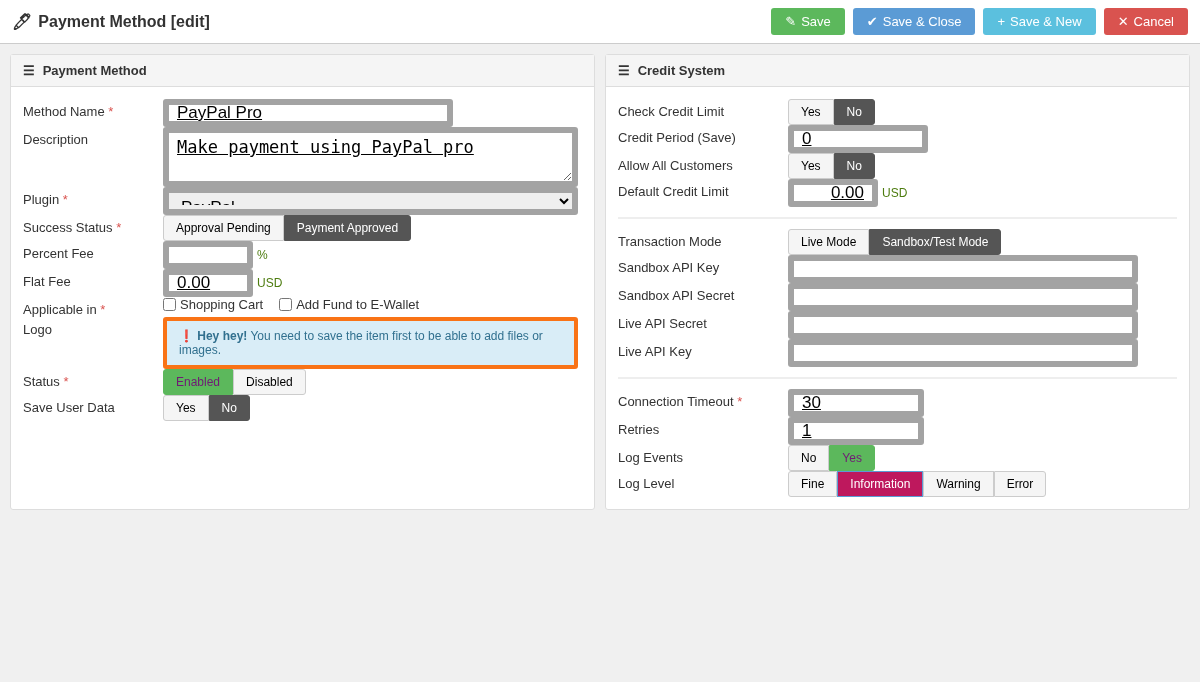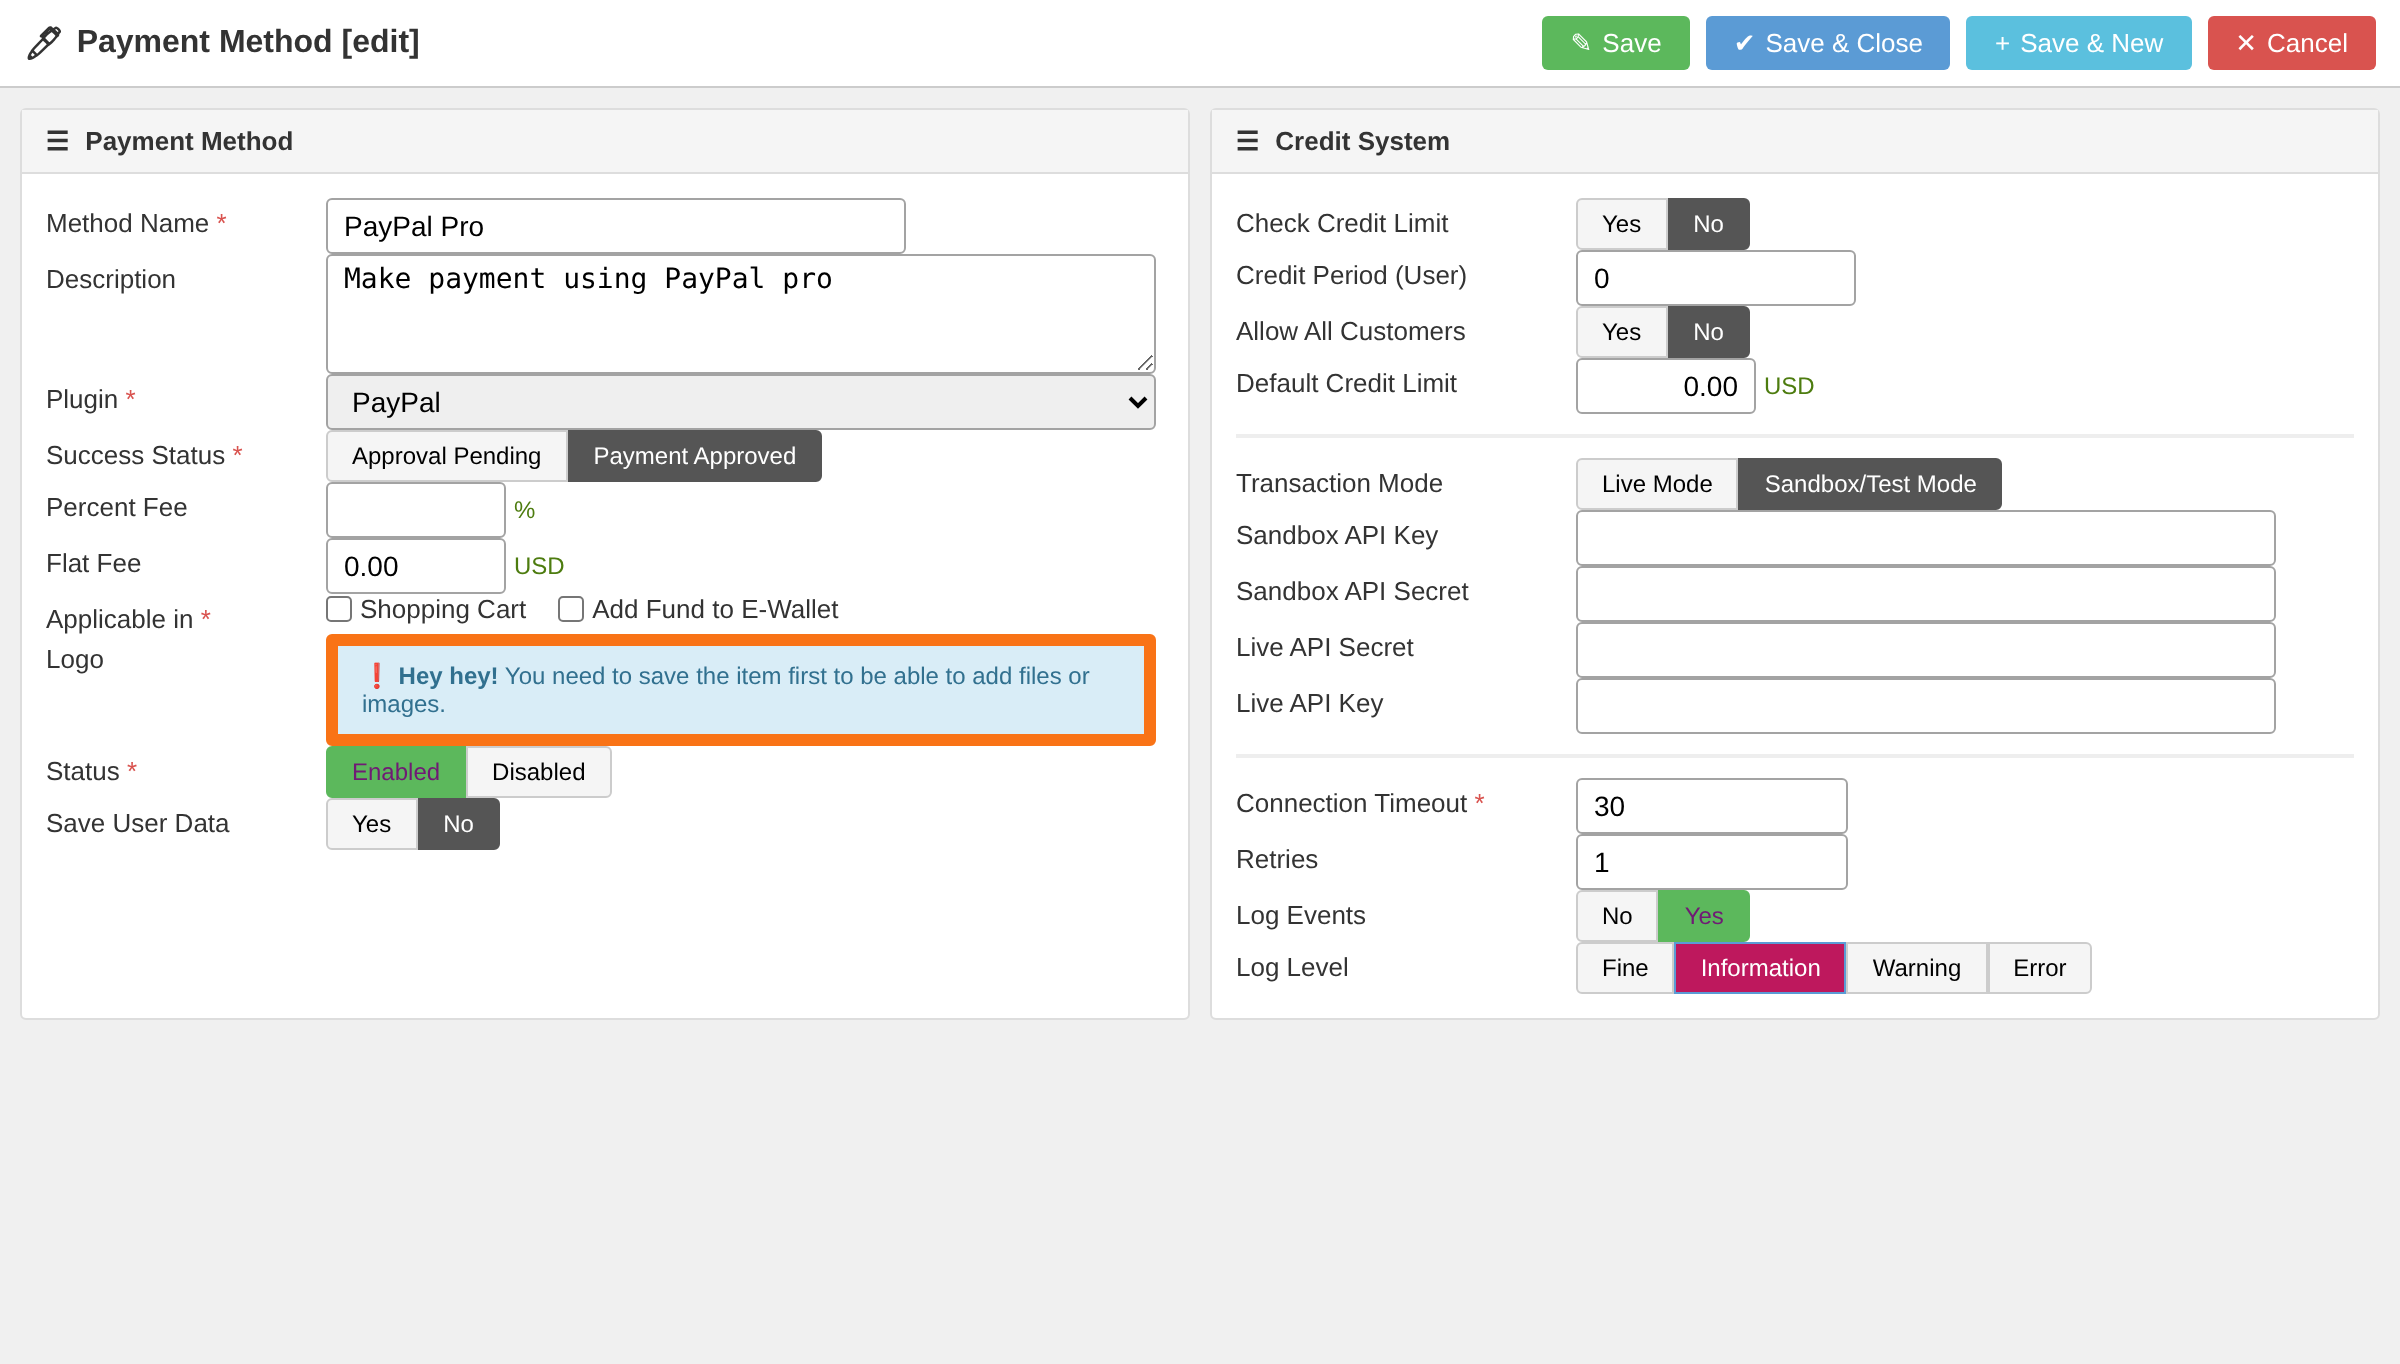--- a/index.html
+++ b/index.html
@@ -72,25 +72,26 @@
     .form-label {
       width: 130px;
       min-width: 130px;
       padding-top: 5px;
       font-size: 13px;
     }
 
     .required { color: #d9534f; }
 
     .form-control {
-      border: 1px solid #a3a3a3;
+      border: 6px solid #a3a3a3;
       border-radius: 3px;
       padding: 4px 8px;
-      font-size: 14px;
+      font-size: 17px;
       outline: none;
+      text-decoration: underline;
     }
 
     input.form-control { height: 28px; }
     textarea.form-control { resize: vertical; }
 
     .input-name { width: 290px; }
     .input-desc { width: 415px; height: 60px; }
     .select-plugin { width: 415px; height: 28px; }
 
     .btn-group { display: flex; }
@@ -124,21 +125,21 @@
     }
     .checkbox-item {
       display: flex;
       align-items: center;
       gap: 4px;
       font-size: 13px;
     }
 
     .alert-info {
       background: #d9edf7;
-      border: 6px solid #f97316;
+      border: 4px solid #f97316;
       border-radius: 3px;
       padding: 8px 12px;
       font-size: 12px;
       color: #31708f;
     }
     .alert-info .hey {
       font-weight: bold;
     }
     .section-divider {
       border: none;
@@ -309,21 +310,21 @@
           <span>Check Credit Limit</span>
         </div>
         <div class="btn-group">
           <button class="bg-btn">Yes</button>
           <button class="bg-btn active-dark">No</button>
         </div>
       </div>
 
       <div class="form-row">
         <div class="form-label-right">
-          <span>Credit Period (User)</span>
+          <span>Credit Period (Save)</span>
         </div>
         <input type="text" class="form-control input-credit-period" value="0" style="">
       </div>
 
       <div class="form-row">
         <div class="form-label-right">
           <span>Allow All Customers</span>
         </div>
         <div class="btn-group">
           <button class="bg-btn">Yes</button>

